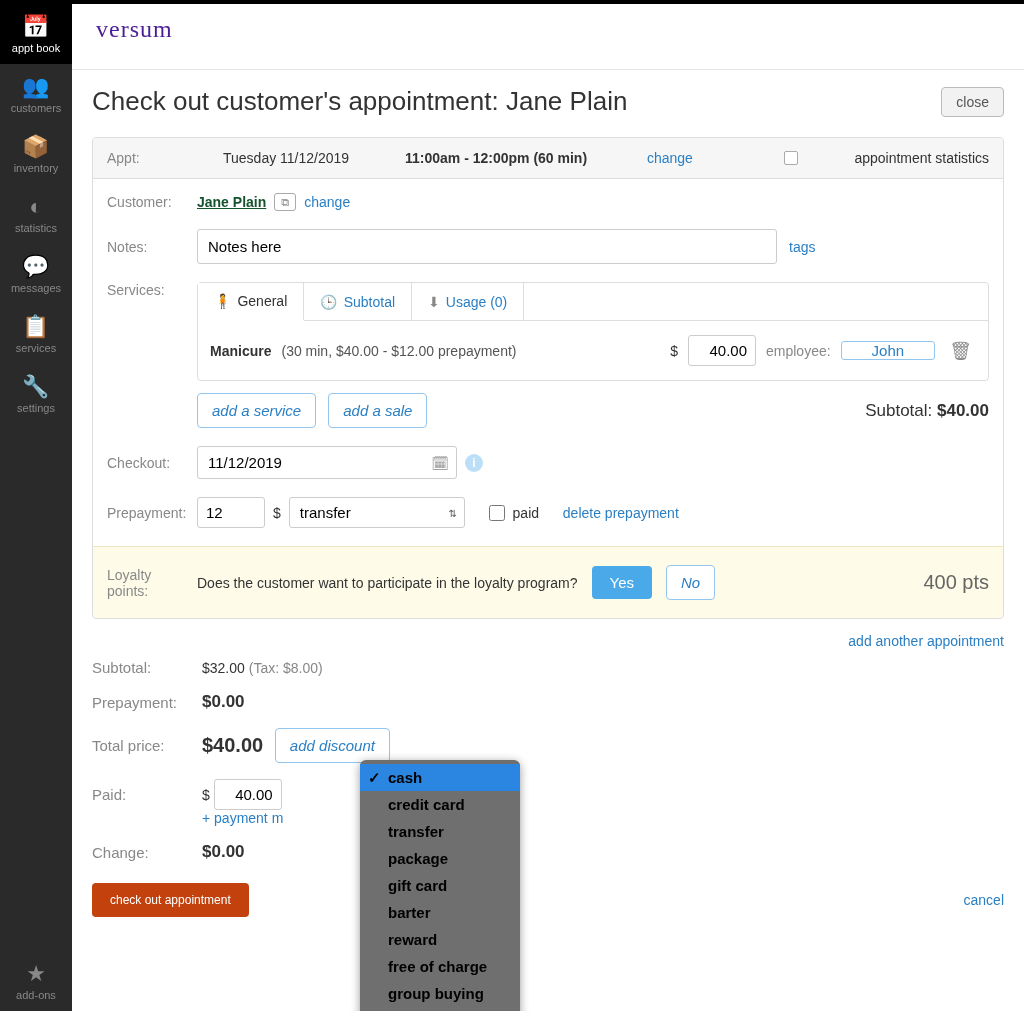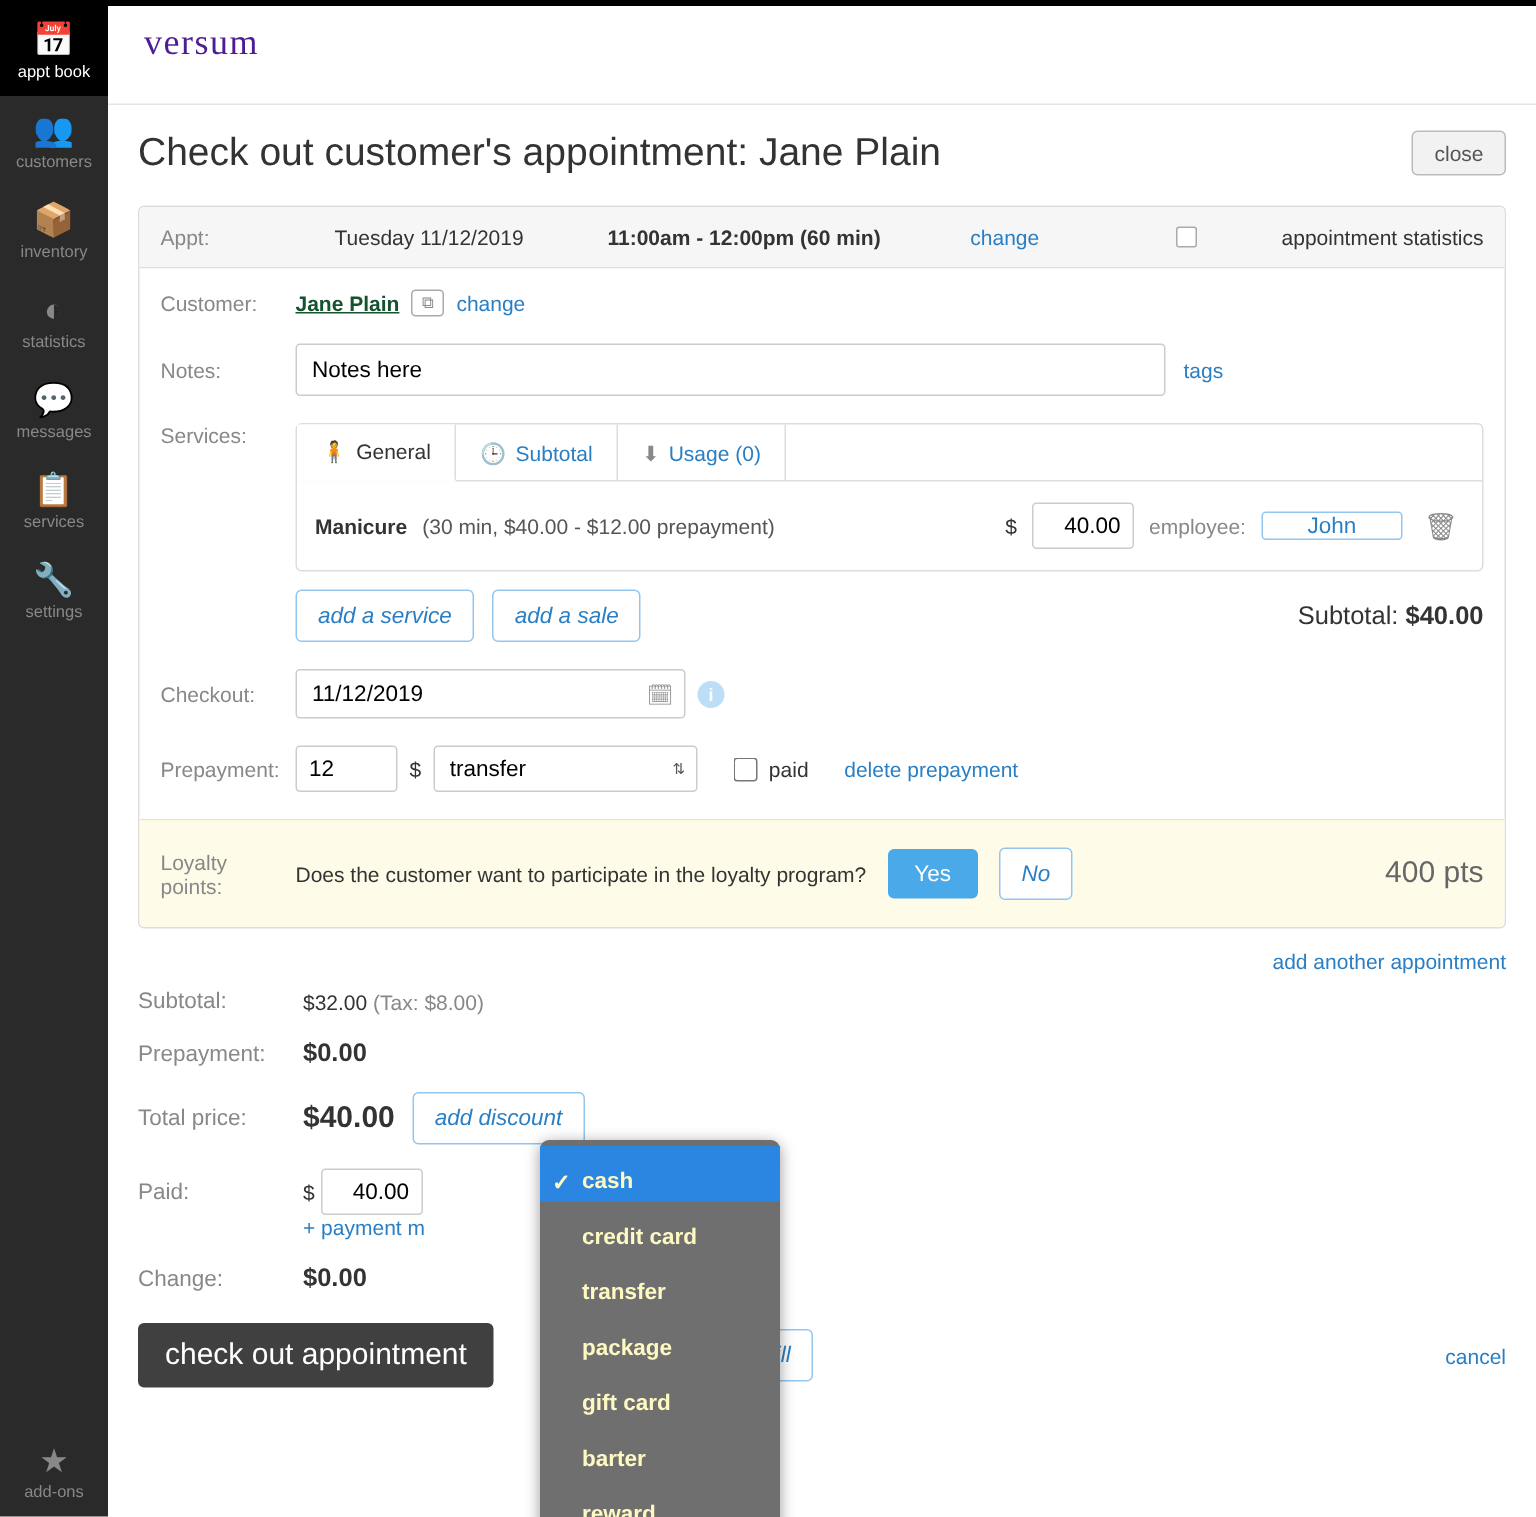--- a/index.html
+++ b/index.html
@@ -70,25 +70,25 @@
   
   .add-another { text-align: right; margin: 10px 0 10px 0; }
   
   .totals { }
   .t-row { display: flex; align-items: center; margin-bottom: 16px; }
   .t-label { width: 110px; color: #888; font-size: 15px; }
   .t-val { font-size: 17px; font-weight: 700; }
   .t-tax { color: #888; font-weight: 400; }
   
   .actions { display: flex; align-items: center; gap: 12px; margin-top: 20px; }
-  .primary-btn { background: #404040; color: #fff; border: none; padding: 10px 18px; border-radius: 4px; font-size: 20px; cursor: pointer; }
+  .primary-btn { background: #c2410c; color: #fff; border: none; padding: 10px 18px; border-radius: 4px; font-size: 12px; cursor: pointer; }
   .cancel-link { margin-left: auto; color: #2a7fc4; cursor: pointer; }
   
   .dropdown { position: absolute; left: 360px; top: 760px; width: 160px; background: #6f6f6f; border-radius: 6px; padding: 4px 0; box-shadow: 0 2px 10px rgba(0,0,0,0.4); z-index: 100; }
-  .dd-item { padding: 15px 14px 5px 28px; color: #fef9c3; font-size: 15px; font-weight: 600; cursor: pointer; position: relative; }
+  .dd-item { padding: 5px 14px 5px 28px; color: #000000; font-size: 15px; font-weight: 600; cursor: pointer; position: relative; }
   .dd-item.selected { background: #2a86e0; }
   .dd-item.selected::before { content: "✓"; position: absolute; left: 8px; }
   
   .chk { width: 14px; height: 14px; border: 1px solid #aaa; border-radius: 2px; display: inline-block; background: #fff; }
 </style>
 </head>
 <body>
 
 <div class="sidebar">
   <div class="sidebar-item active">

